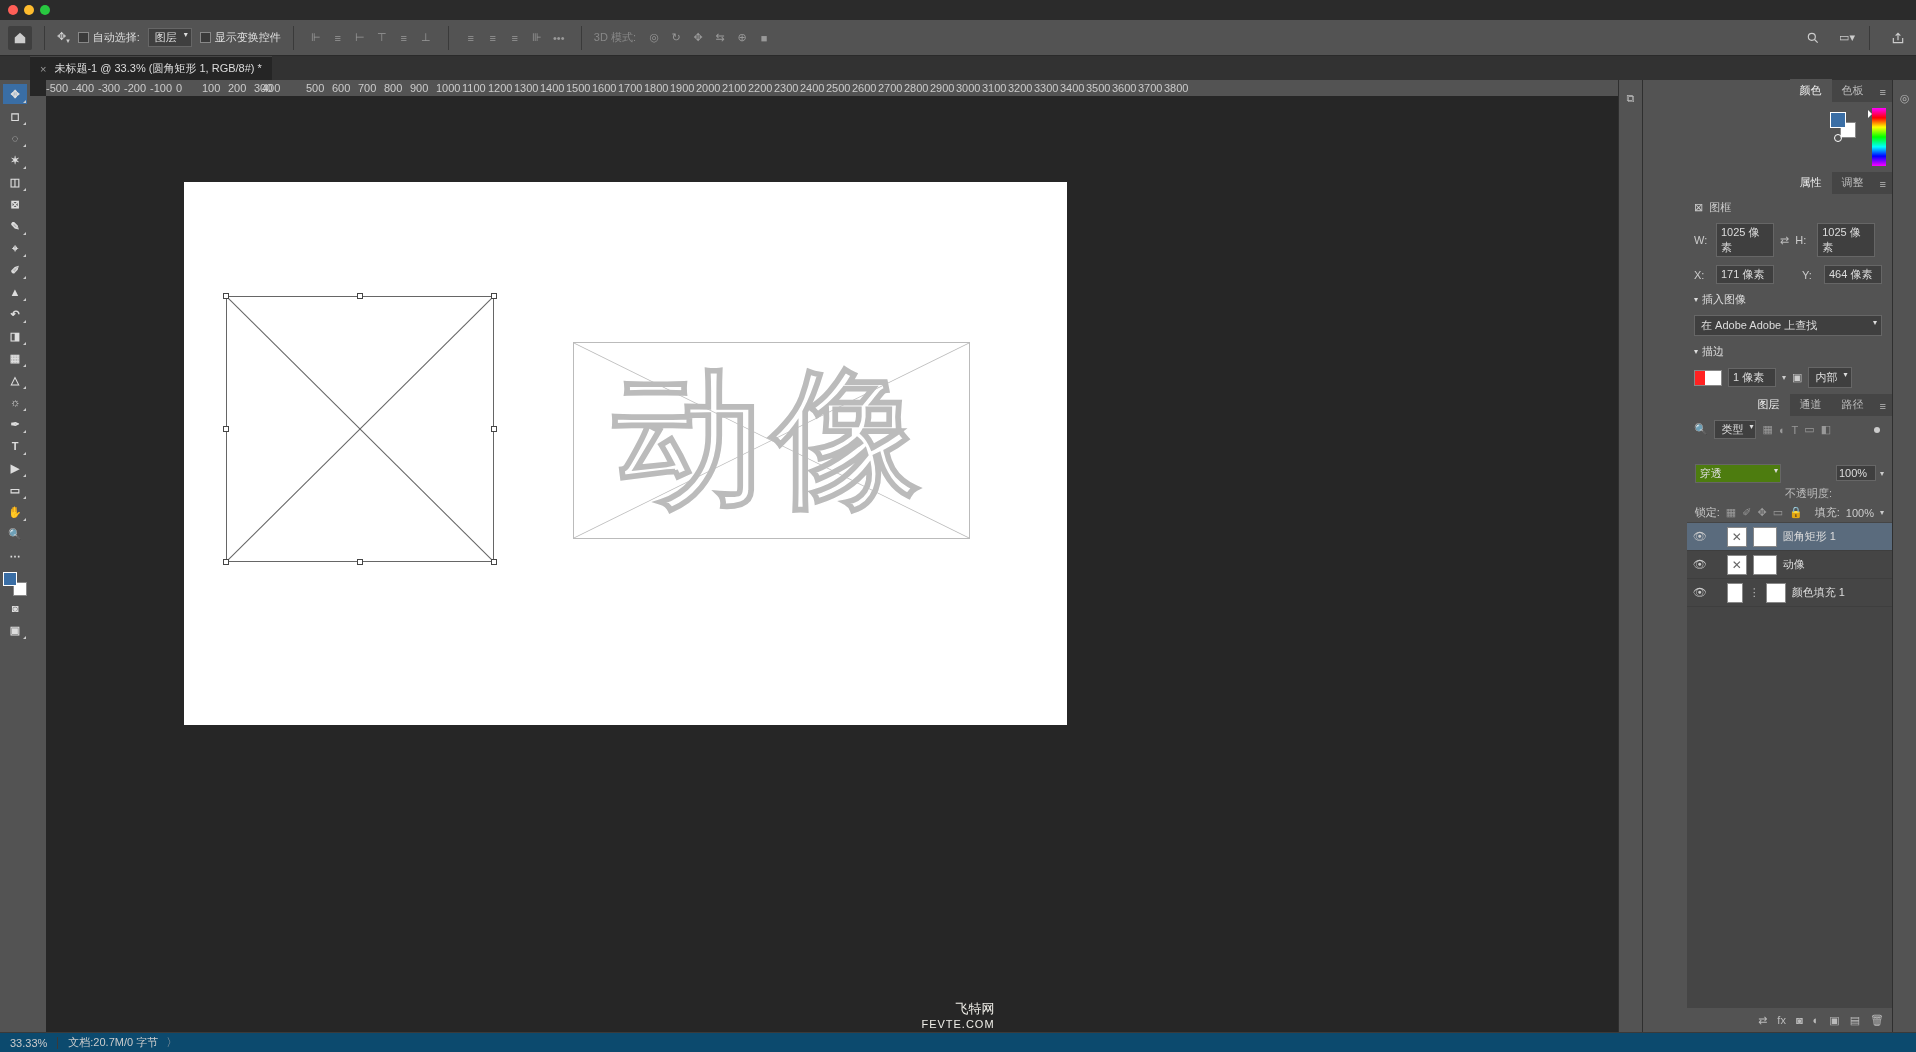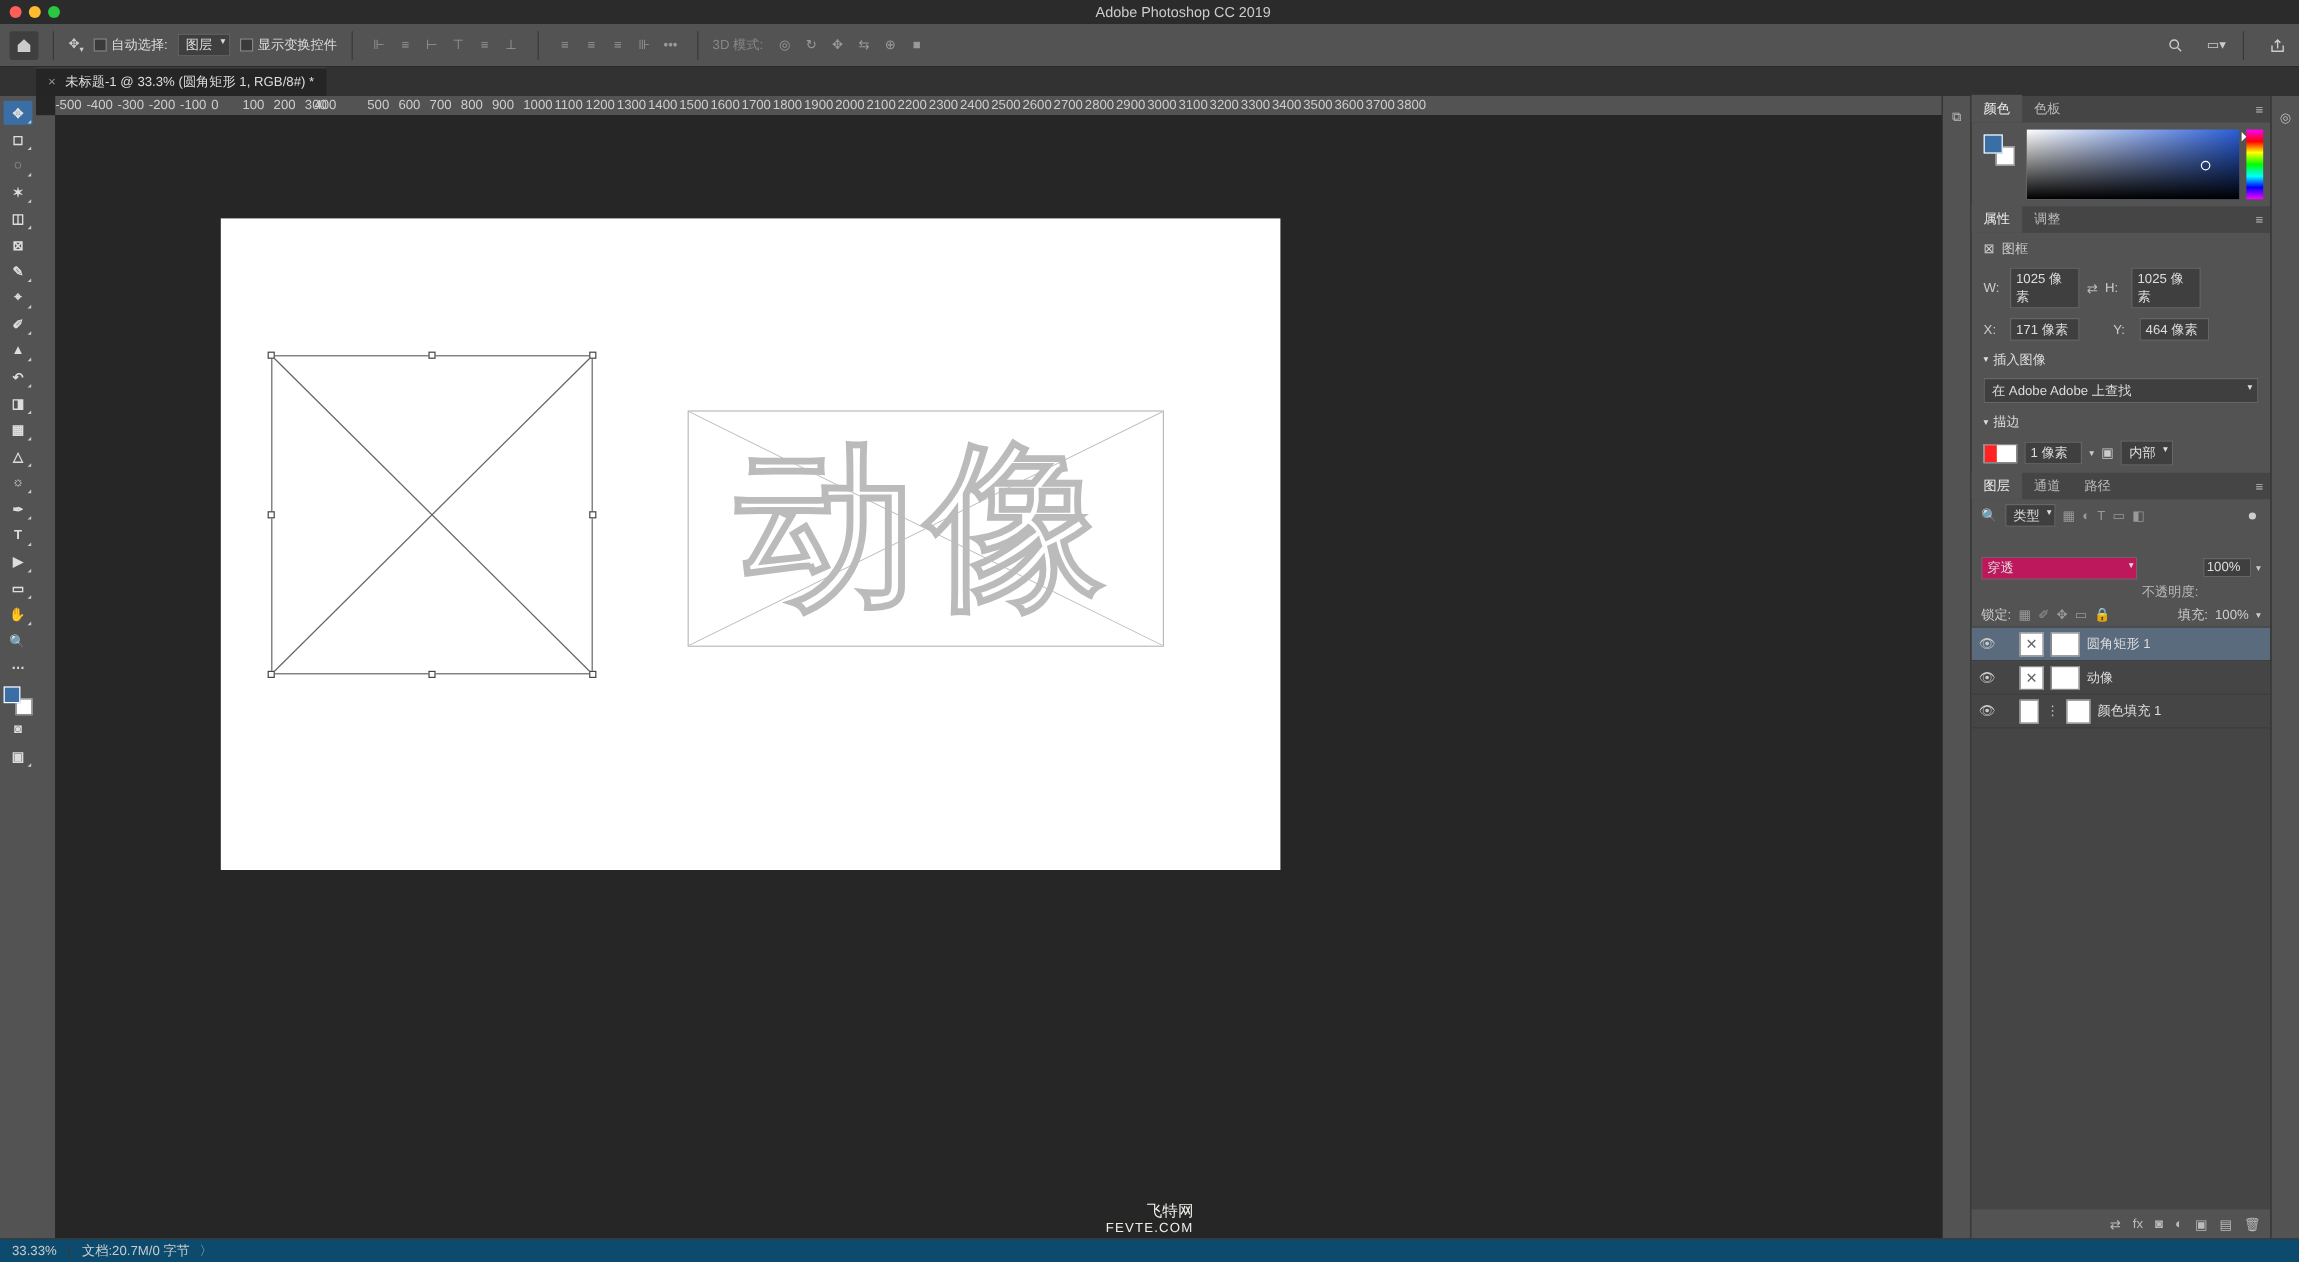--- a/index.html
+++ b/index.html
@@ -56,21 +56,21 @@
 .hBL{bottom:-4px;left:-4px}.hBM{bottom:-4px;left:calc(50% - 3px)}.hBR{bottom:-4px;right:-4px}
 .text-frame { position: absolute; top: 160px; left: 389px; width: 397px; height: 197px; border: 1px solid #bbb; display: flex; align-items: center; justify-content: center; }
 .text-frame svg { position: absolute; inset: 0; width: 100%; height: 100%; }
 .text-frame .ch { font-size: 150px; font-weight: 800; color: transparent; -webkit-text-stroke: 1px #bbb; z-index: 1; letter-spacing: 8px; }
 
 
 .dock { width: 24px; background: #535353; border-left: 1px solid #2f2f2f; display: flex; flex-direction: column; align-items: center; padding-top: 8px; }
 .dock-ic { width: 20px; height: 20px; margin-bottom: 6px; color: #bbb; display: flex; align-items: center; justify-content: center; cursor: pointer; }
 
 
-.panels { width: 250px; background: #535353; display: flex; flex-direction: column; border-left: 1px solid #2f2f2f; }
+.panels { width: 250px; background: #535353; display: flex; flex-direction: column; border-left: 1px solid #2f2f2f; align-items: flex-end; }
 .panel-tabs { display: flex; background: #454545; height: 22px; align-items: flex-end; }
 .ptab { padding: 4px 10px; color: #bbb; cursor: pointer; }
 .ptab.active { background: #535353; color: #eee; }
 .ptab-spacer { flex: 1; }
 .ptab-menu { padding: 4px 6px; color: #bbb; cursor: pointer; }
 
 
 .color-body { height: 70px; display: flex; padding: 6px; gap: 6px; }
 .color-sw { position: relative; width: 26px; height: 26px; margin: 4px; }
 .color-sw .fg { position: absolute; top: 0; left: 0; width: 16px; height: 16px; background: #3a6ea5; border: 1px solid #fff; z-index: 2; }
@@ -94,21 +94,21 @@
 .stroke-chip::before { content: ""; position: absolute; top: 0; left: 0; right: 60%; bottom: 0; background: #f22; }
 
 
 .layers-body { flex: 1; display: flex; flex-direction: column; }
 .lay-filter { display: flex; align-items: center; gap: 6px; padding: 4px 8px; }
 .lay-filter .sel { background: #3f3f3f; border: 1px solid #666; padding: 1px 12px 1px 6px; position: relative; color: #ddd; }
 .lay-filter .sel::after { content: "▾"; position: absolute; right: 2px; font-size: 8px; }
 .lay-filter .ic { color: #999; cursor: pointer; }
 .lay-filter .dot { width: 6px; height: 6px; background: #ccc; border-radius: 50%; margin-left: auto; margin-right: 4px; }
 .lay-opts { display: flex; align-items: center; padding: 2px 8px; gap: 4px; }
-.lay-opts .sel { background: #be185d; border: 1px solid #666; padding: 1px 12px 1px 4px; position: relative; color: #ddd; flex: 1; }
+.lay-opts .sel { background: #4d7c0f; border: 1px solid #666; padding: 1px 12px 1px 4px; position: relative; color: #ddd; flex: 1; }
 .lay-opts .sel::after { content: "▾"; position: absolute; right: 2px; font-size: 8px; }
 .lay-opts .lbl { color: #bbb; margin-top: 41px; }
 .lay-opts .pct { background: #3f3f3f; border: 1px solid #666; padding: 1px 2px; color: #ddd; width: 40px; }
 .lay-lockrow { display: flex; align-items: center; padding: 2px 8px; gap: 6px; border-bottom: 1px solid #454545; }
 .lay-lockrow .ic { color: #999; cursor: pointer; }
 .layer-list { flex: 1; overflow: auto; background: #454545; }
 .layer { display: flex; align-items: center; height: 28px; padding: 0 6px; gap: 6px; border-bottom: 1px solid #3e3e3e; }
 .layer.sel { background: #5a6b7d; }
 .layer .eye { width: 14px; color: #ccc; cursor: pointer; }
 .layer .thumb { width: 24px; height: 20px; background: #fff; border: 1px solid #888; position: relative; }
@@ -129,21 +129,20 @@
 .watermark .l2 { font-size: 11px; letter-spacing: 1px; }
 
 </style>
 </head>
 <body>
 
 <div class="macbar">
   <div class="mac-dot mac-red"></div>
   <div class="mac-dot mac-yellow"></div>
   <div class="mac-dot mac-green"></div>
-  <div class="macbar-title">Adobe Photoshop CC 2019</div>
 </div>
 
 <div class="optbar">
   <div class="home-btn">
     <svg width="14" height="14" viewBox="0 0 24 24" fill="#ccc">
         <path d="M3 11l9-8 9 8v10H3z"></path>
       </svg>
   </div>
   <div class="divider-v"></div>
   <span>✥<sub style="font-size:7px">▾</sub></span>

